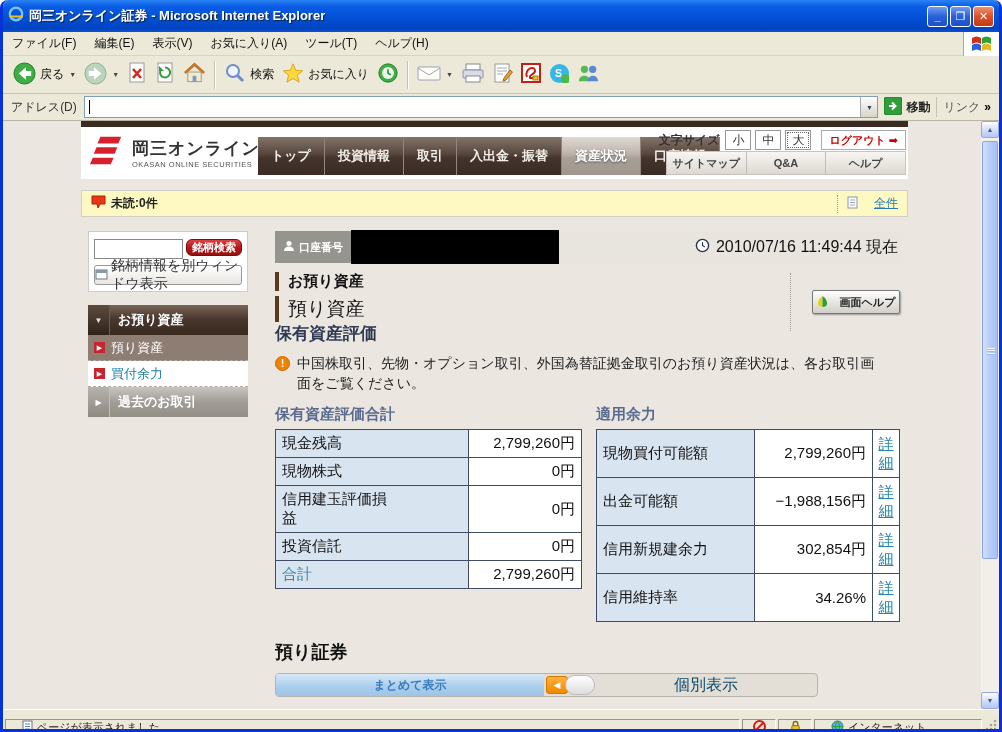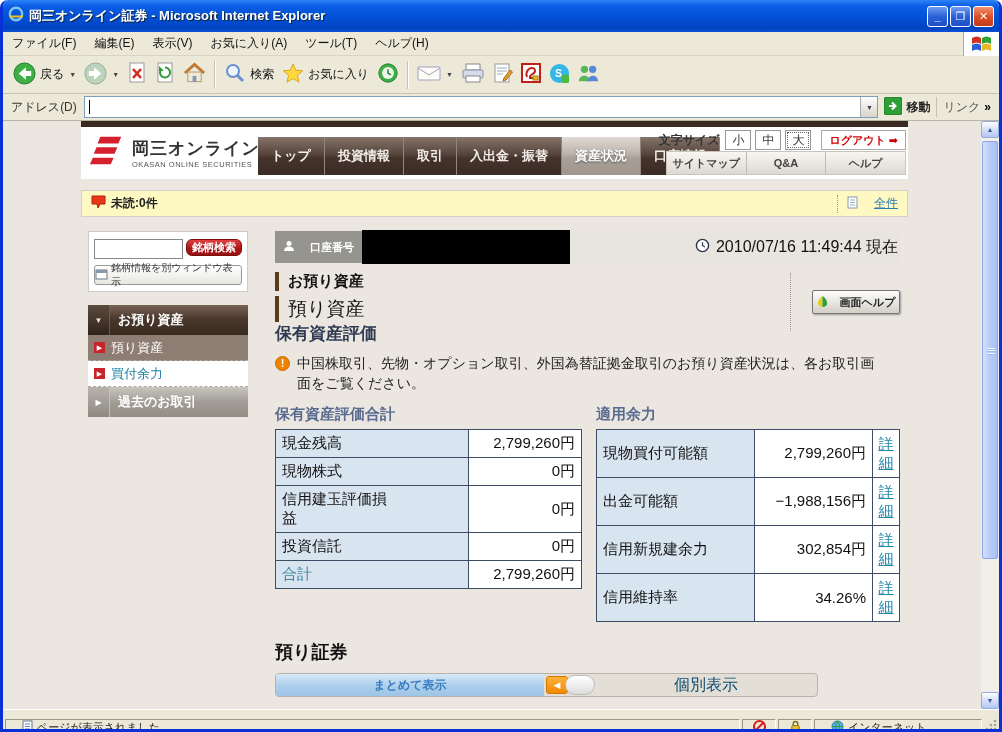--- a/index.html
+++ b/index.html
@@ -86,21 +86,21 @@
 
   
   .sidebar { width:160px; margin-left:7px; }
   .search-panel { border:1px solid #ccc; background:#fff; padding:7px 5px 6px; }
   .srow { display:flex; gap:3px; }
   .sinput { width:89px; height:20px; border:1px solid #888; background:#fff; font-size:12px; padding:0 2px; }
   .sbtn-red { flex:1; height:17px; border:1px solid #7a0c0c; border-radius:6px; color:#fff;
     font-size:11px; font-weight:bold; display:flex; align-items:center; justify-content:center;
     background:linear-gradient(#e04040,#b01818 55%,#981010); }
   .winbtn2 { margin-top:6px; width:100%; height:20px; border:1px solid #999; border-radius:3px;
-    background:linear-gradient(#fff,#e8e6e0); font-size:10px; color:#333;
+    background:linear-gradient(#fff,#e8e6e0); font-size:14px; color:#333;
     display:flex; align-items:center; justify-content:center; gap:3px; }
   .smenu { margin-top:13px; }
   .smh { height:30px; display:flex; align-items:center; color:#fff; font-size:13px; font-weight:bold;
     background:linear-gradient(#7a6457,#4a382e 45%,#39291f); }
   .smh .abox { width:22px; height:30px; display:flex; align-items:center; justify-content:center;
     background:linear-gradient(#5c4a3e,#30231b); border-right:1px solid #6e5a4d; color:#e8e0d8; font-size:8px; }
   .smh .lbl { margin-left:8px; }
   .sitem { height:26px; display:flex; align-items:center; gap:6px; padding-left:6px; font-size:13px;
     border-bottom:1px dashed #b2aba1; }
   .sitem.sel { background:#8e7d72; color:#fff; }
@@ -109,21 +109,21 @@
     display:flex; align-items:center; justify-content:center; }
   .smf { height:30px; display:flex; align-items:center; color:#fff; font-size:13px; font-weight:bold;
     background:linear-gradient(#c8c5bf,#a19d96 50%,#938e86); }
   .smf .abox { width:22px; height:30px; display:flex; align-items:center; justify-content:center;
     background:linear-gradient(#b7b3ac,#8d8880); border-right:1px solid #c4c0b8; color:#fff; font-size:8px; }
   .smf .lbl { margin-left:8px; }
 
   
   .content { width:625px; margin-left:27px; position:relative; }
   .acct-row { height:32px; background:#e8e5df; display:flex; align-items:center; }
-  .acct-badge { height:32px; display:flex; align-items:center; gap:15px; padding:0 8px;
+  .acct-badge { height:32px; display:flex; align-items:center; gap:4px; padding:0 8px;
     background:#96948e; color:#fff; font-size:11px; font-weight:bold; }
   .redact { width:208px; height:34px; background:#000; }
   .stamp { margin-left:auto; display:flex; align-items:center; gap:6px; font-size:16px; color:#111; padding-right:2px; }
 
   .grp-title { margin-top:9px; border-left:4px solid #5a3c1c; padding-left:9px;
     font-size:15px; font-weight:bold; color:#111; }
   .pg-title { margin-top:5px; border-left:4px solid #5a3c1c; padding-left:9px; font-size:19px; color:#111; }
   .help-zone { position:absolute; right:0; top:42px; height:58px; border-left:1px dotted #999;
     width:110px; display:flex; align-items:center; justify-content:flex-end; }
   .helpbtn { width:88px; height:24px; border:1px solid #777; border-radius:2px;

